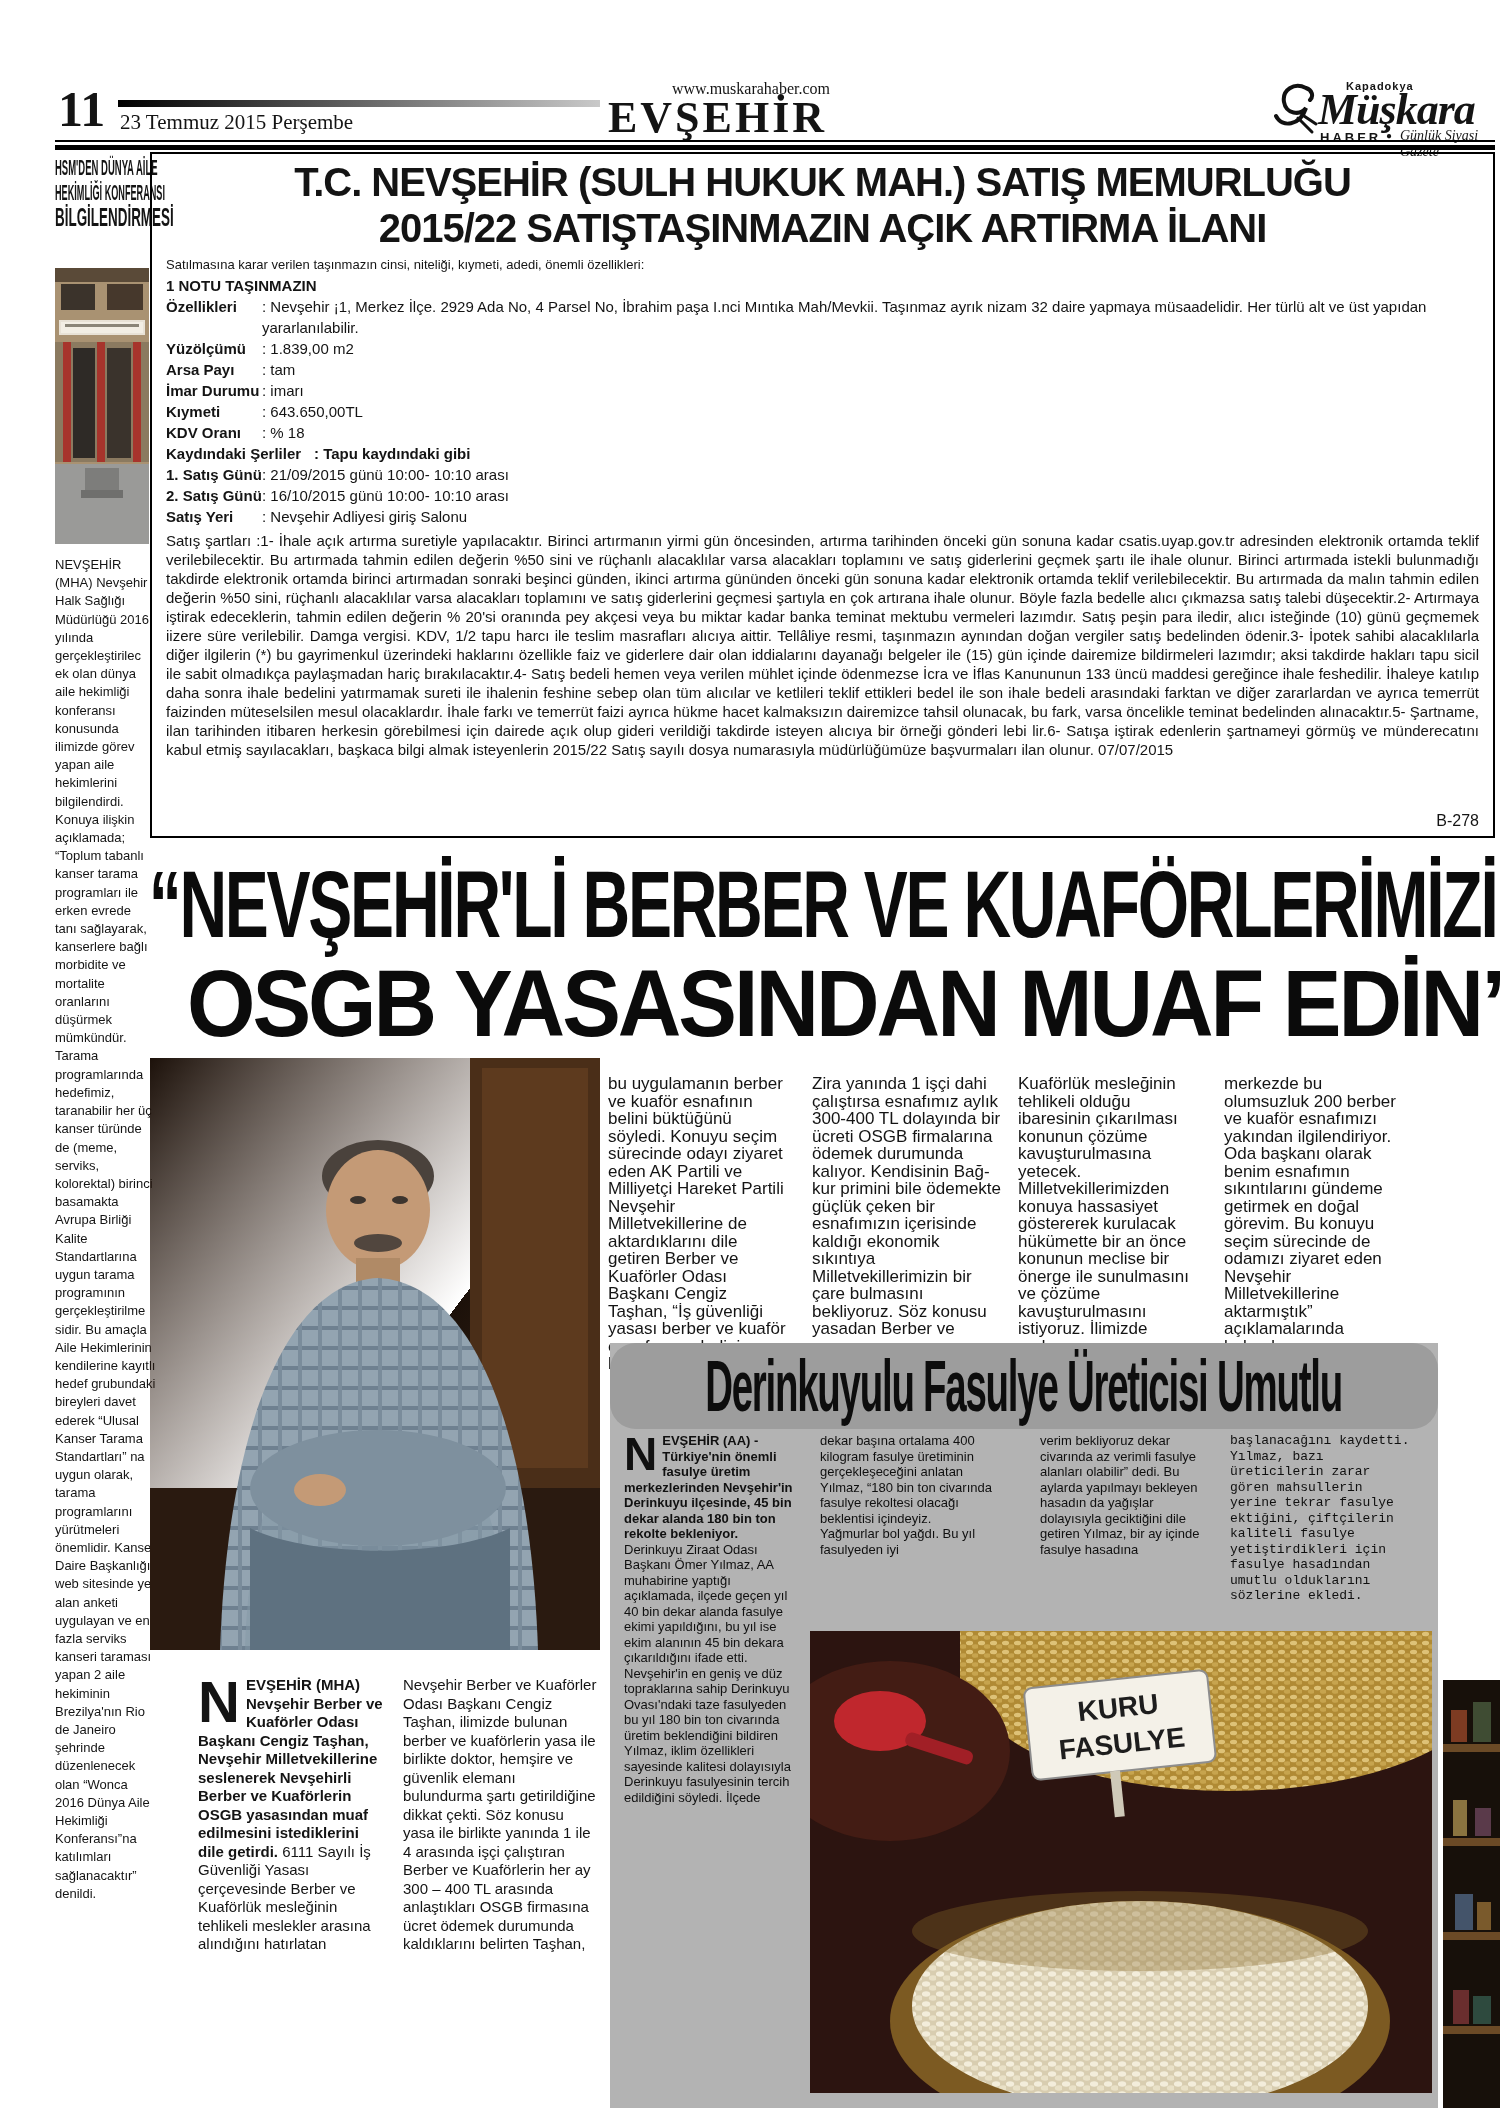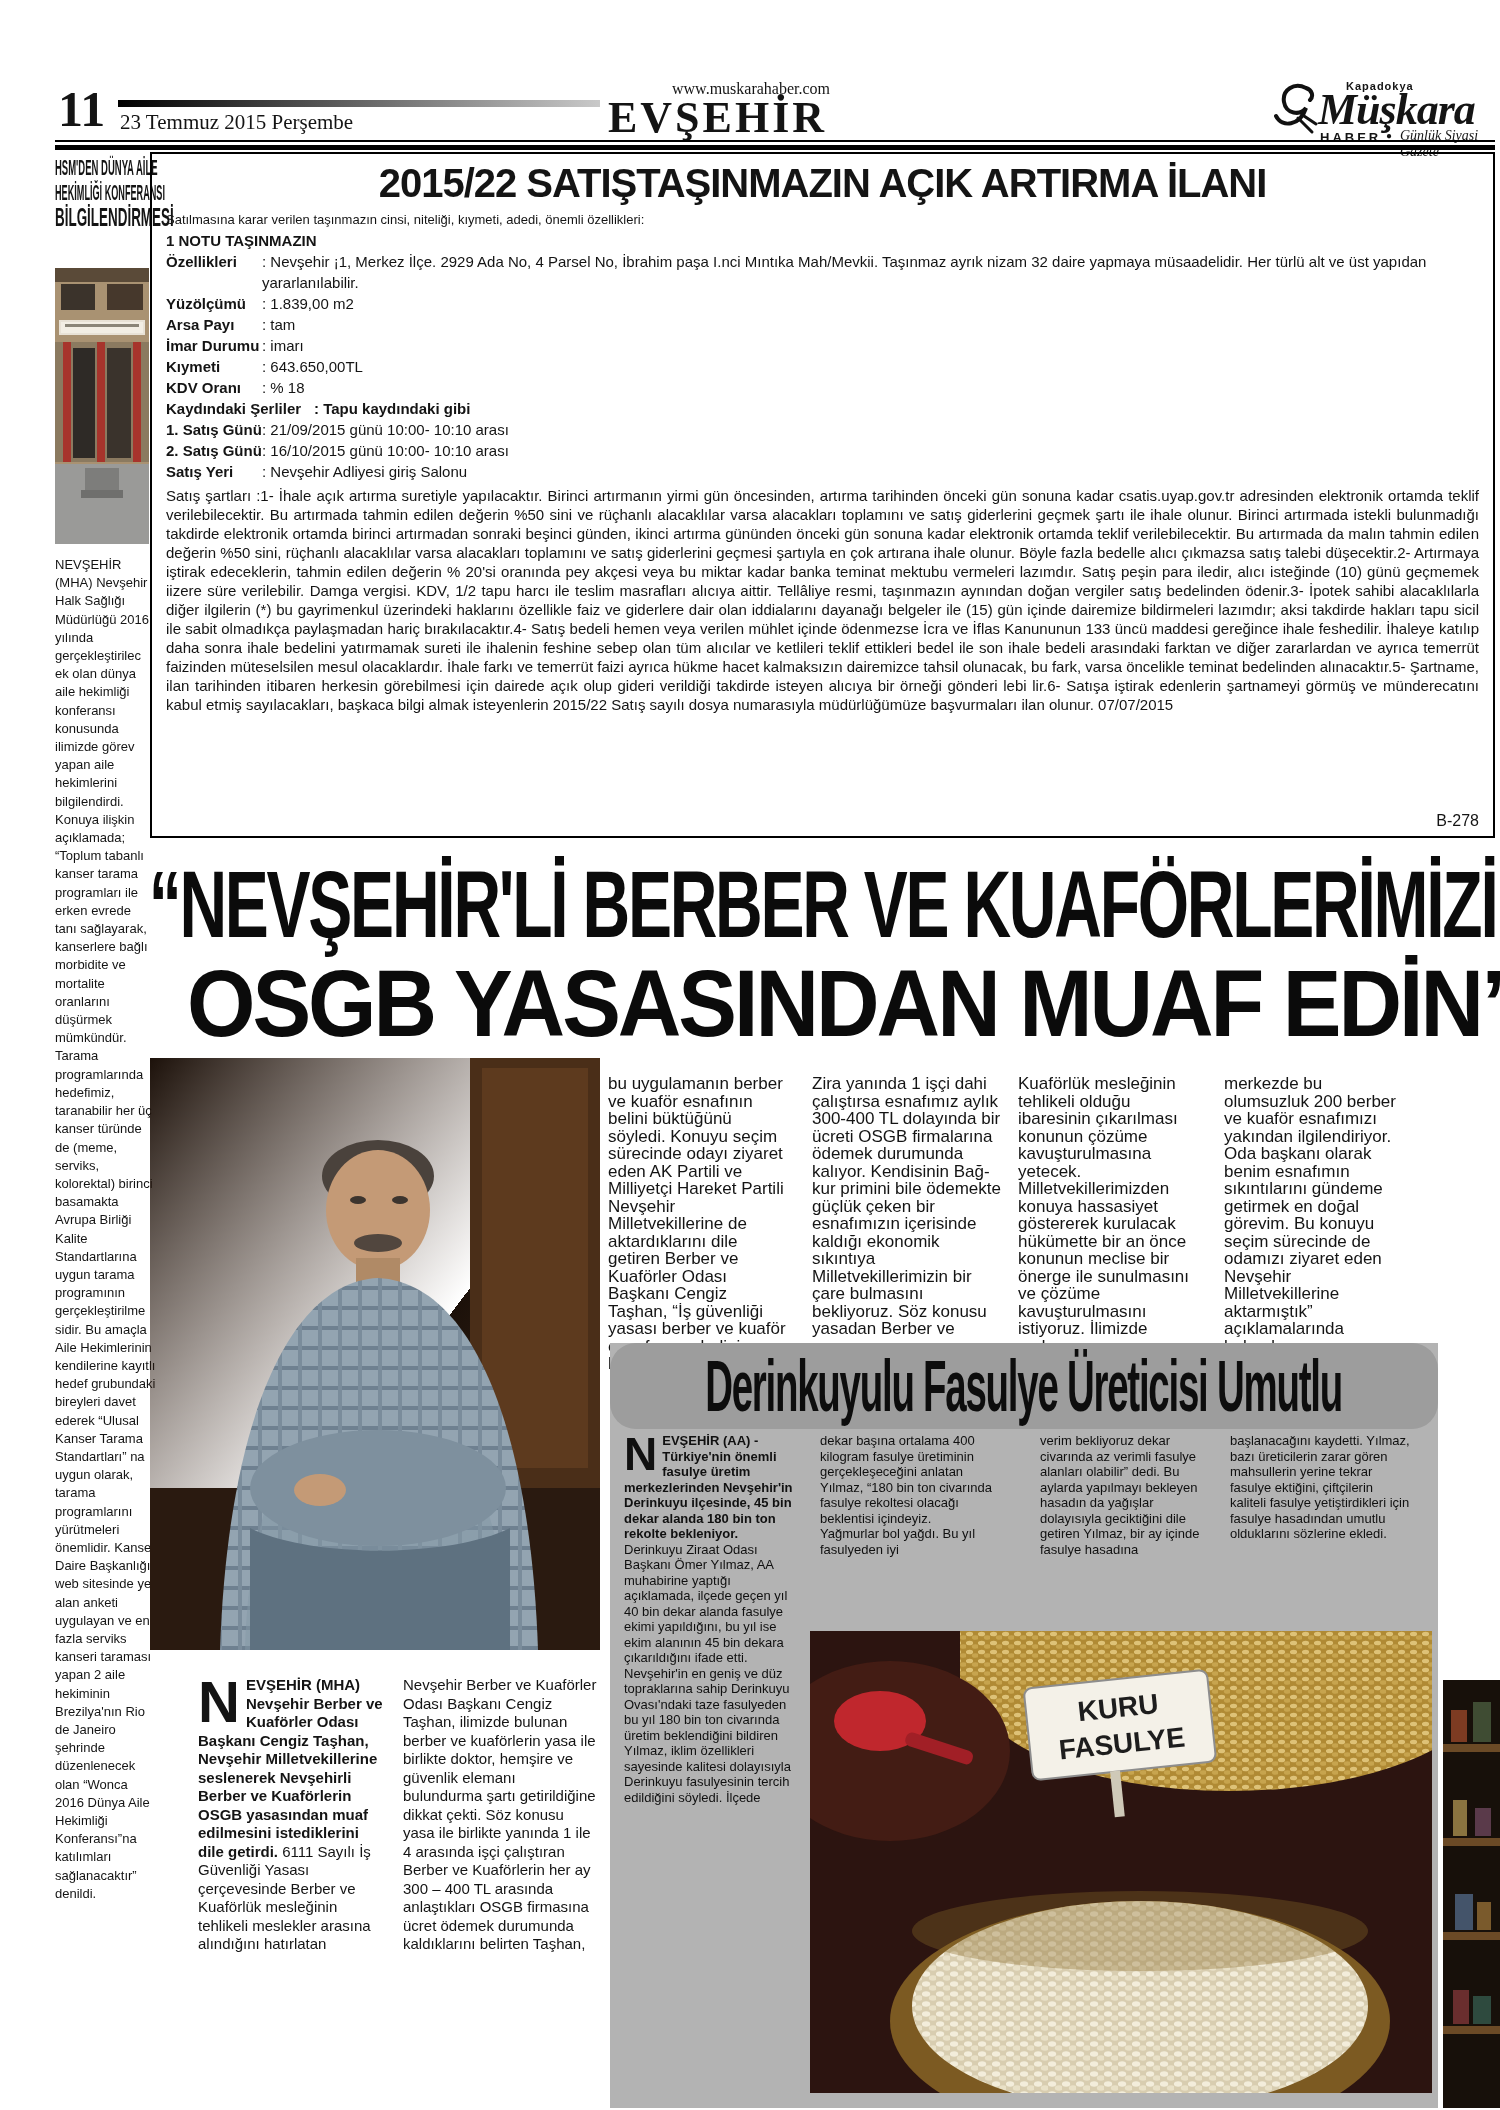--- a/index.html
+++ b/index.html
@@ -76,20 +76,21 @@
       <rect x="52" y="80" width="24" height="110" fill="#3a332c"></rect>
       <rect x="0" y="196" width="94" height="80" fill="#9a9a98"></rect>
       <rect x="30" y="200" width="34" height="22" fill="#7d7d7b"></rect>
       <rect x="26" y="222" width="42" height="8" fill="#6f6f6d"></rect>
     </svg>
   </div>
 
   <div class="abs" style="left:55px;top:556px;width:101px;font-size:13px;line-height:18.2px;">NEVŞEHİR (MHA) Nevşehir Halk Sağlığı Müdürlüğü 2016 yılında gerçekleştirilec ek olan dünya aile hekimliği konferansı konusunda ilimizde görev yapan aile hekimlerini bilgilendirdi. Konuya ilişkin açıklamada; “Toplum tabanlı kanser tarama programları ile erken evrede tanı sağlayarak, kanserlere bağlı morbidite ve mortalite oranlarını düşürmek mümkündür. Tarama programlarında hedefimiz, taranabilir her üç kanser türünde de (meme, serviks, kolorektal) birinci basamakta Avrupa Birliği Kalite Standartlarına uygun tarama programının gerçekleştirilme sidir. Bu amaçla Aile Hekimlerinin kendilerine kayıtlı hedef grubundaki bireyleri davet ederek “Ulusal Kanser Tarama Standartları” na uygun olarak, tarama programlarını yürütmeleri önemlidir. Kanser Daire Başkanlığı web sitesinde yer alan anketi uygulayan ve en fazla serviks kanseri taraması yapan 2 aile hekiminin Brezilya'nın Rio de Janeiro şehrinde düzenlenecek olan “Wonca 2016 Dünya Aile Hekimliği Konferansı”na katılımları sağlanacaktır” denildi.</div>
 
   <div class="abs" style="left:150px;top:152px;width:1345px;height:686px;border:2px solid #000;box-sizing:border-box;padding:6px 14px;">
+    <div style="text-align:center;font-weight:bold;font-size:40px;line-height:45px;letter-spacing:-1px;">T.C. NEVŞEHİR (SULH HUKUK MAH.) SATIŞ MEMURLUĞU</div>
     <div style="text-align:center;font-weight:bold;font-size:40px;line-height:47px;letter-spacing:-1px;">2015/22 SATIŞTAŞINMAZIN AÇIK ARTIRMA İLANI</div>
     <div style="font-size:13px;line-height:21px;margin-top:2px;">Satılmasına karar verilen taşınmazın cinsi, niteliği, kıymeti, adedi, önemli özellikleri:</div>
     <div class="b" style="font-size:15px;line-height:21px;">1 NOTU TAŞINMAZIN</div>
 
     <div class="field">
       <span class="flabel">Özellikleri</span>
       <span class="fval">: Nevşehir ¡1, Merkez İlçe. 2929 Ada No, 4 Parsel No, İbrahim paşa I.nci Mıntıka Mah/Mevkii. Taşınmaz ayrık nizam 32 daire yapmaya müsaadelidir. Her türlü alt ve üst yapıdan yararlanılabilir.</span>
     </div>
     <div class="field">
       <span class="flabel">Yüzölçümü</span>
@@ -187,21 +188,21 @@
   <div class="abs" style="left:610px;top:1343px;width:828px;height:765px;background:#b3b3b3;">
     <div class="grayband" style="position:absolute;left:0;top:0;width:100%;height:86px;display:flex;justify-content:center;align-items:center;border-radius:26px;">
       <span style="font-weight:900;font-size:62px;white-space:nowrap;letter-spacing:-2px;display:inline-block;transform:scale(0.62,1.15);color:#0d0d0d;">Derinkuyulu Fasulye Üreticisi Umutlu</span>
     </div>
 
     <div class="fcol" style="left:14px;top:90px;width:176px;">
       <span class="dropcap small">N</span><span class="b">EVŞEHİR (AA) - Türkiye'nin önemli fasulye üretim merkezlerinden Nevşehir'in Derinkuyu ilçesinde, 45 bin dekar alanda 180 bin ton rekolte bekleniyor.</span><span> Derinkuyu Ziraat Odası Başkanı Ömer Yılmaz, AA muhabirine yaptığı açıklamada, ilçede geçen yıl 40 bin dekar alanda fasulye ekimi yapıldığını, bu yıl ise ekim alanının 45 bin dekara çıkarıldığını ifade etti. Nevşehir'in en geniş ve düz topraklarına sahip Derinkuyu Ovası'ndaki taze fasulyeden bu yıl 180 bin ton civarında üretim beklendiğini bildiren Yılmaz, iklim özellikleri sayesinde kalitesi dolayısıyla Derinkuyu fasulyesinin tercih edildiğini söyledi. İlçede</span>
     </div>
     <div class="fcol" style="left:210px;top:90px;width:172px;">dekar başına ortalama 400 kilogram fasulye üretiminin gerçekleşeceğini anlatan Yılmaz, “180 bin ton civarında fasulye rekoltesi olacağı beklentisi içindeyiz. Yağmurlar bol yağdı. Bu yıl fasulyeden iyi</div>
     <div class="fcol" style="left:430px;top:90px;width:172px;">verim bekliyoruz dekar civarında az verimli fasulye alanları olabilir” dedi. Bu aylarda yapılmayı bekleyen hasadın da yağışlar dolayısıyla geciktiğini dile getiren Yılmaz, bir ay içinde fasulye hasadına</div>
-    <div class="fcol" style="left:620px;top:90px;width:180px;">başlanacağını kaydetti. Yılmaz, bazı üreticilerin zarar gören mahsullerin yerine tekrar fasulye ektiğini, çiftçilerin kaliteli fasulye yetiştirdikleri için fasulye hasadından umutlu olduklarını sözlerine ekledi.</div>
+    <div class="fcol" style="left:620px;top:90px;width:180px;font-family:Liberation Mono, monospace;">başlanacağını kaydetti. Yılmaz, bazı üreticilerin zarar gören mahsullerin yerine tekrar fasulye ektiğini, çiftçilerin kaliteli fasulye yetiştirdikleri için fasulye hasadından umutlu olduklarını sözlerine ekledi.</div>
 
     <div class="abs" style="left:200px;top:288px;width:622px;height:462px;">
       <svg width="622" height="462" viewBox="0 0 622 462">
         <defs>
           <pattern id="beansW" width="14" height="10" patternUnits="userSpaceOnUse">
             <rect width="14" height="10" fill="#d8cdb0"></rect>
             <ellipse cx="4" cy="3" rx="4.2" ry="2.7" fill="#f3eddb"></ellipse>
             <ellipse cx="11" cy="7" rx="4.2" ry="2.7" fill="#e9e1c8"></ellipse>
           </pattern>
           <pattern id="beansG" width="12" height="9" patternUnits="userSpaceOnUse">

